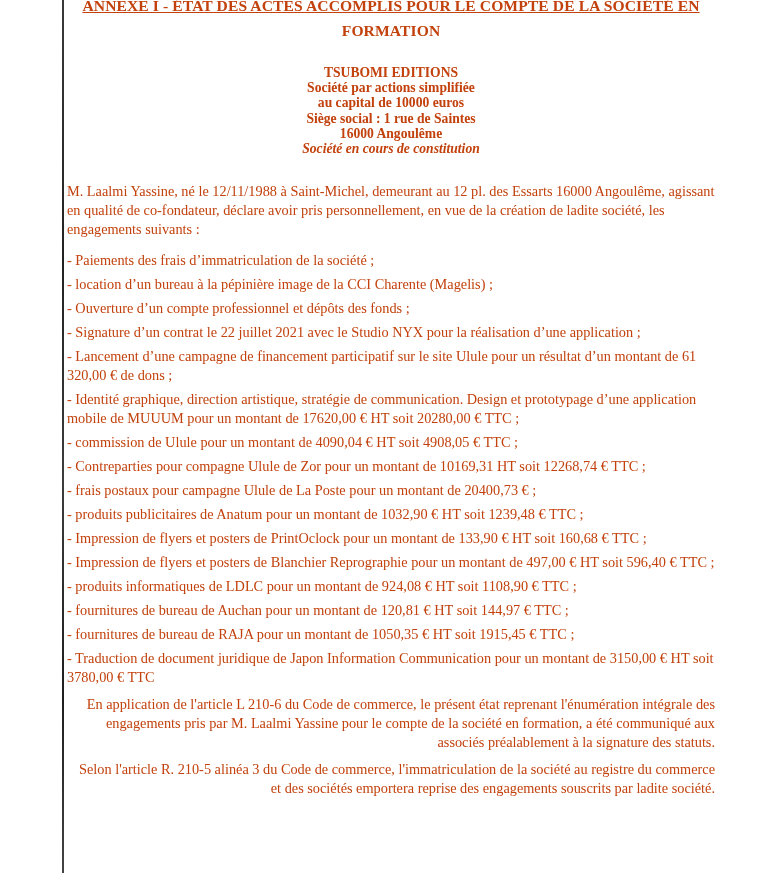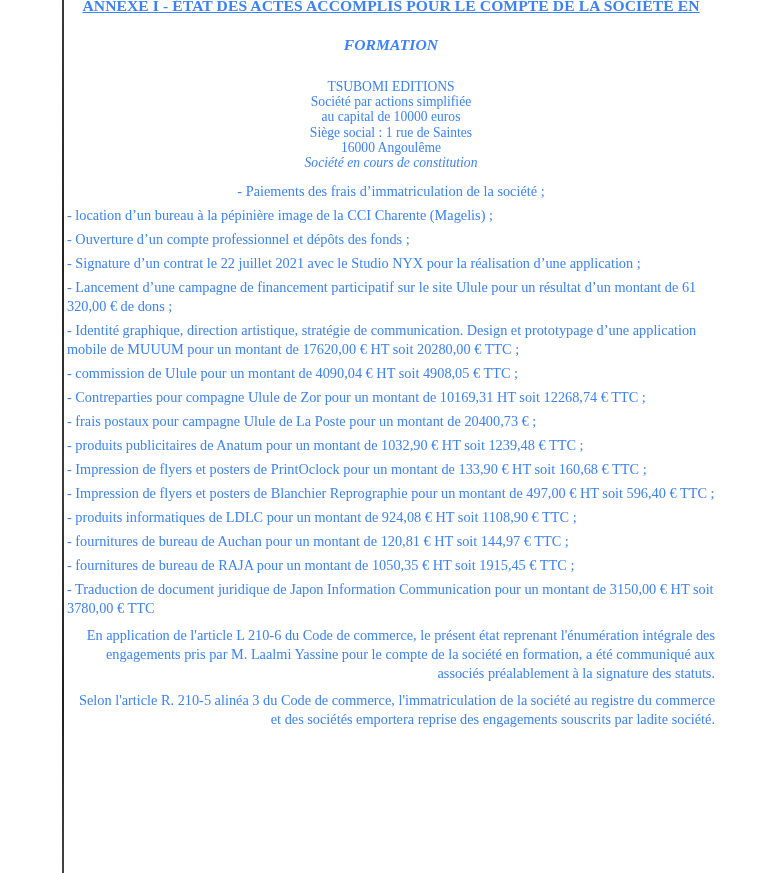--- a/index.html
+++ b/index.html
@@ -9,21 +9,21 @@
     width: 759px;
     height: 873px;
     overflow: hidden;
   }
   .page {
     position: relative;
     width: 759px;
     height: 873px;
     background: #ffffff;
     font-family: "Liberation Serif", "DejaVu Serif", serif;
-    color: #3b82f6;
+    color: #c2410c;
   }
   
   .edge-line {
     position: absolute;
     left: 62px;
     top: 0;
     width: 2px;
     height: 873px;
     background: linear-gradient(to bottom, #3a3a3a 0%, #222 30%, #3d3d3d 55%, #1e1e1e 80%, #444 100%);
   }
@@ -42,44 +42,43 @@
     line-height: 23px;
     margin-top: -6px;
     letter-spacing: 0.1px;
   }
   .title .line1 {
     display: inline;
     text-decoration: underline;
   }
   .title .line2 {
     display: block;
-    margin-top: 16px;
+    margin-top: 2px;
     text-decoration: none;
-    font-style: italic;
   }
   .company {
     text-align: center;
     margin-top: 23px;
     font-size: 13.6px;
     line-height: 15.2px;
+    font-weight: bold;
   }
   .company div { margin: 0; }
   .company .status { font-style: italic; }
   .intro {
     margin: 26px 0 0 0;
   }
   .commitments {
     margin-top: 5px;
   }
   .commitments p {
     margin: 5px 0 0 0;
   }
   .commitments p:first-child {
     margin-top: 12px;
-    text-align: center;
   }
   .closing p {
     margin: 8px 0 0 0;
     line-height: 19px;
     text-align: right;
   }
 </style>
 </head>
 <body>
 
@@ -95,20 +94,21 @@
 
     <div class="company">
       <div>TSUBOMI EDITIONS</div>
       <div>Société par actions simplifiée</div>
       <div>au capital de 10000 euros</div>
       <div>Siège social : 1 rue de Saintes</div>
       <div>16000 Angoulême</div>
       <div class="status">Société en cours de constitution</div>
     </div>
 
+    <p class="intro">M. Laalmi Yassine, né le 12/11/1988 à Saint-Michel, demeurant au 12 pl. des Essarts 16000 Angoulême, agissant en qualité de co-fondateur, déclare avoir pris personnellement, en vue de la création de ladite société, les engagements suivants :</p>
 
     <div class="commitments">
       <p>- Paiements des frais d’immatriculation de la société ;</p>
       <p>- location d’un bureau à la pépinière image de la CCI Charente (Magelis) ;</p>
       <p>- Ouverture d’un compte professionnel et dépôts des fonds ;</p>
       <p>- Signature d’un contrat le 22 juillet 2021 avec le Studio NYX pour la réalisation d’une application ;</p>
       <p>- Lancement d’une campagne de financement participatif sur le site Ulule pour un résultat d’un montant de 61 320,00 € de dons ;</p>
       <p>- Identité graphique, direction artistique, stratégie de communication. Design et prototypage d’une application mobile de MUUUM pour un montant de 17620,00 € HT soit 20280,00 € TTC ;</p>
       <p>- commission de Ulule pour un montant de 4090,04 € HT soit 4908,05 € TTC ;</p>
       <p>- Contreparties pour compagne Ulule de Zor pour un montant de 10169,31 HT soit 12268,74 € TTC ;</p>

